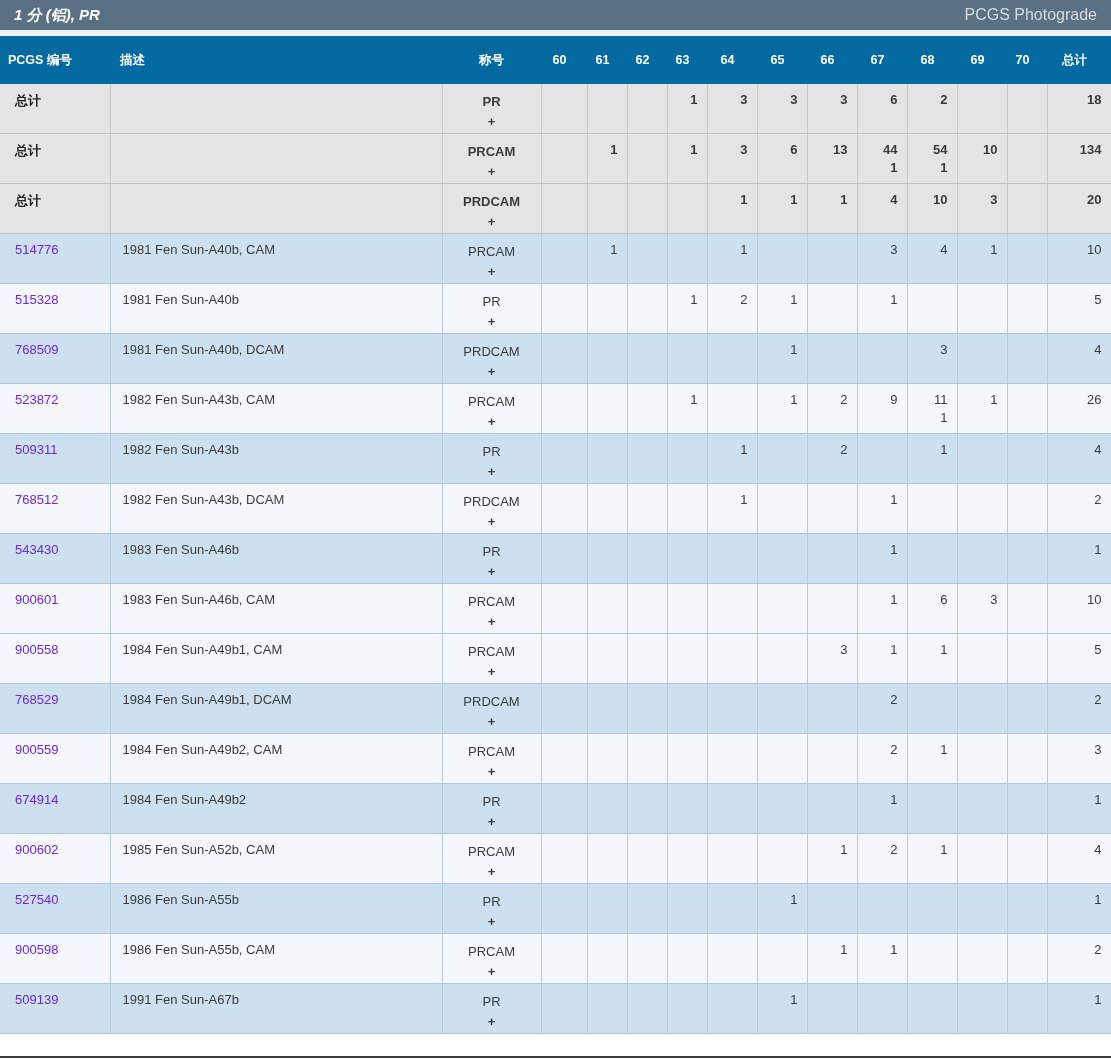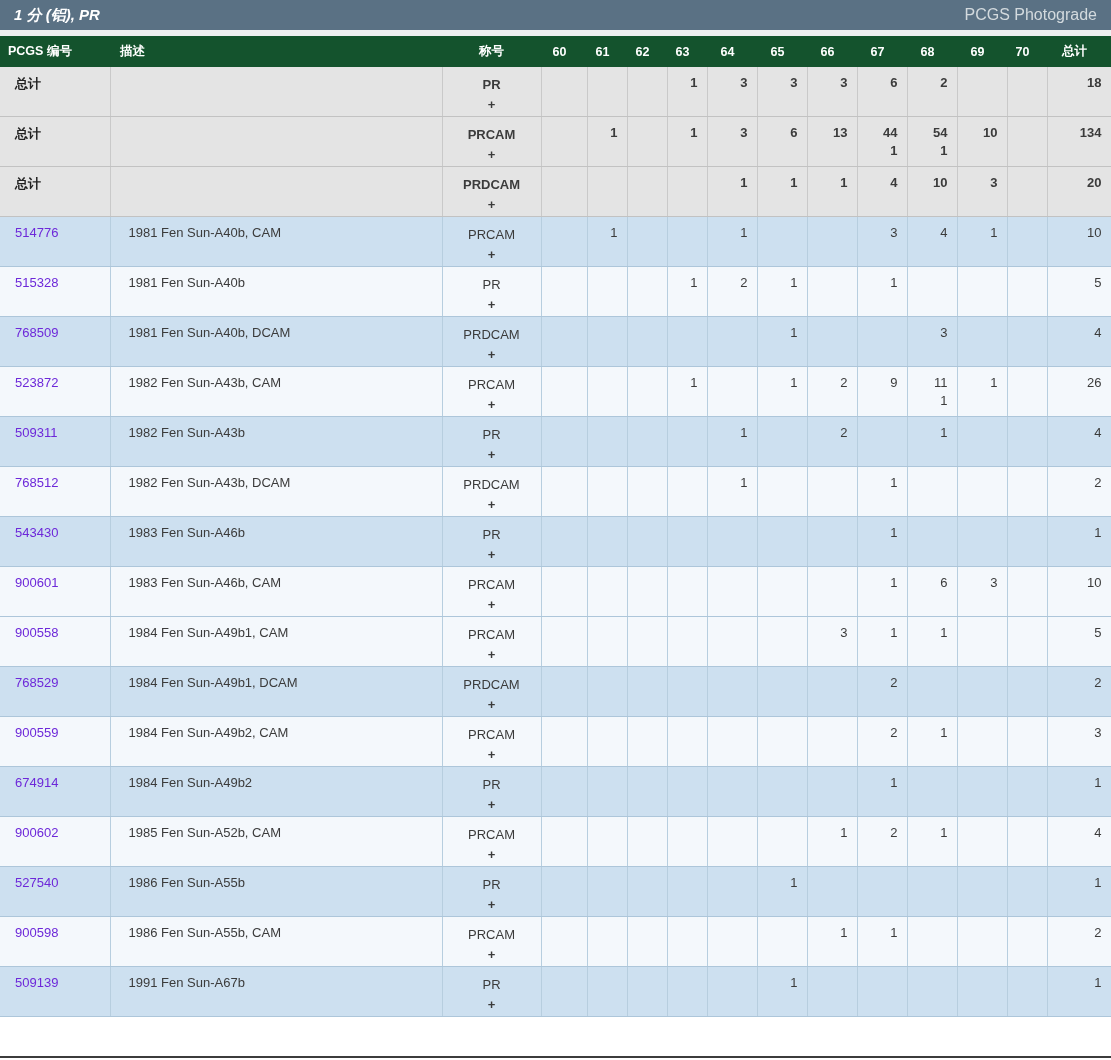--- a/index.html
+++ b/index.html
@@ -15,22 +15,22 @@
     display: flex; align-items: center; justify-content: space-between;
     padding: 0 14px;
   }
   .titlebar .page-title { color: #ffffff; font-weight: bold; font-size: 15px; font-style: italic; }
   .titlebar .photograde { color: #d3dade; font-size: 16px; cursor: pointer; }
   .bar-gap { height: 6px; background: #eef0f1; }
 
   
   table { border-collapse: collapse; table-layout: fixed; width: 1111px; }
   thead th {
-    background: #14532d; color: #ffffff; font-size: 12.5px; font-weight: bold;
-    height: 31px; padding: 0; white-space: nowrap; overflow: hidden;
+    background: #0369a1; color: #ffffff; font-size: 12.5px; font-weight: bold;
+    height: 48px; padding: 0; white-space: nowrap; overflow: hidden;
   }
   th.h-id   { text-align: left;  padding-left: 8px; }
   th.h-desc { text-align: left;  padding-left: 10px; }
   th.h-des  { text-align: center; }
   th.h-grade, th.h-total { text-align: center; padding-right: 9px; }
 
   tbody tr { height: 47.33px; }
   tbody td {
     vertical-align: top; font-size: 13px; color: #3b3b3b;
     padding-top: 8px; overflow: hidden;
@@ -38,21 +38,21 @@
   }
   tr.v-blue  td { background: #cde0f0; }
   tr.v-light td { background: #f4f8fc; }
   tr.v-total td {
     background: #e4e4e4;
     border-right-color: #c9c9c9; border-bottom-color: #c2c2c2;
   }
   td.c-id   { padding-left: 15px; }
   td.c-id .coin-link { color: #6d28d9; cursor: pointer; text-decoration: none; }
   tr.v-total td.c-id { font-weight: bold; color: #222222; }
-  td.c-desc { padding-left: 18px; white-space: nowrap; }
+  td.c-desc { padding-left: 12px; white-space: nowrap; }
   td.c-des  { text-align: center; line-height: 20px; }
   td.c-des .des-plus { font-weight: bold; }
   tr.v-total td.c-des .des-name { font-weight: bold; }
   td.c-grade, td.c-total { text-align: right; padding-right: 9px; line-height: 16px; }
   td.c-grade .sub { margin-top: 2px; }
   tr.v-total td.c-grade, tr.v-total td.c-total { font-weight: bold; }
 
   
   .watermark {
     position: absolute; top: 1069px; right: 7px;

